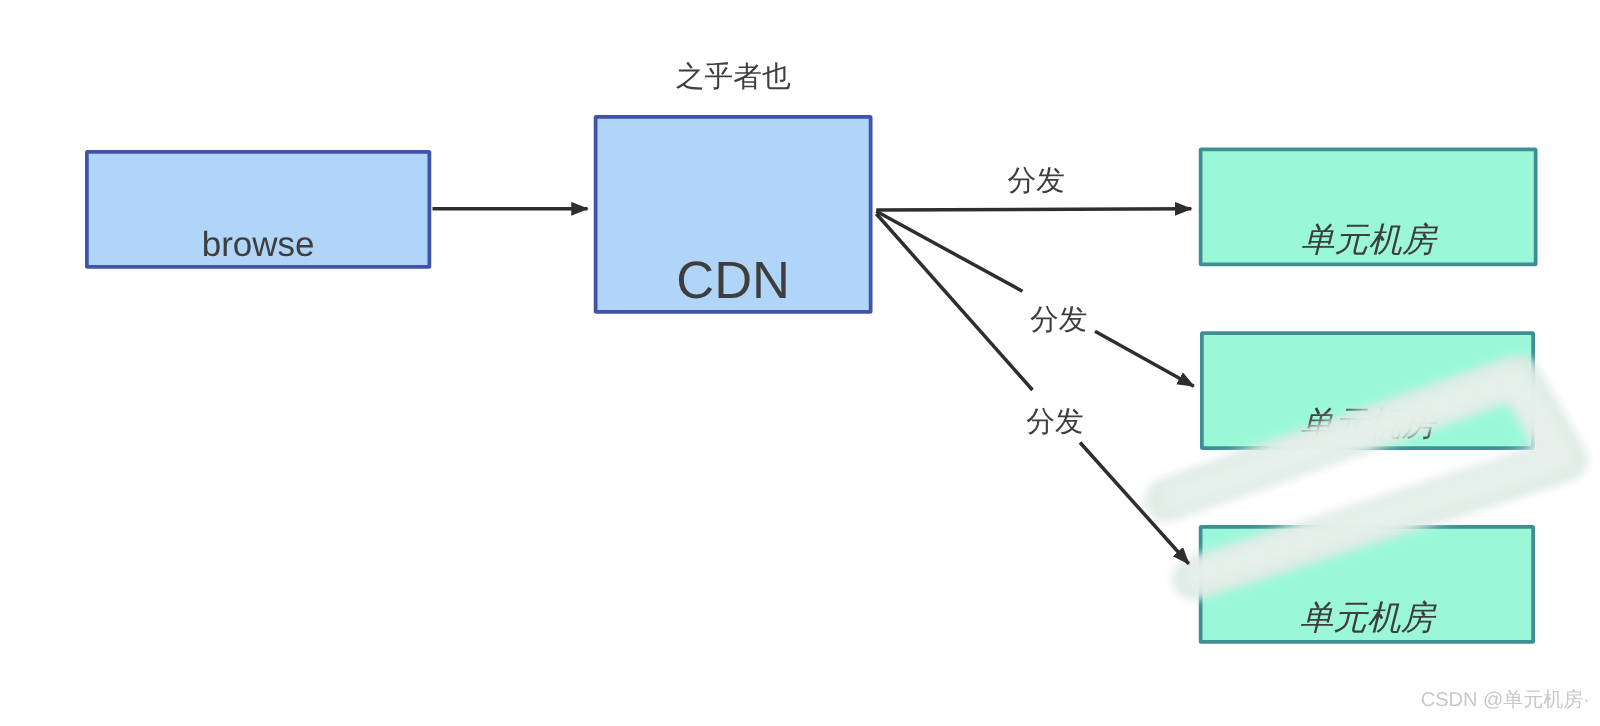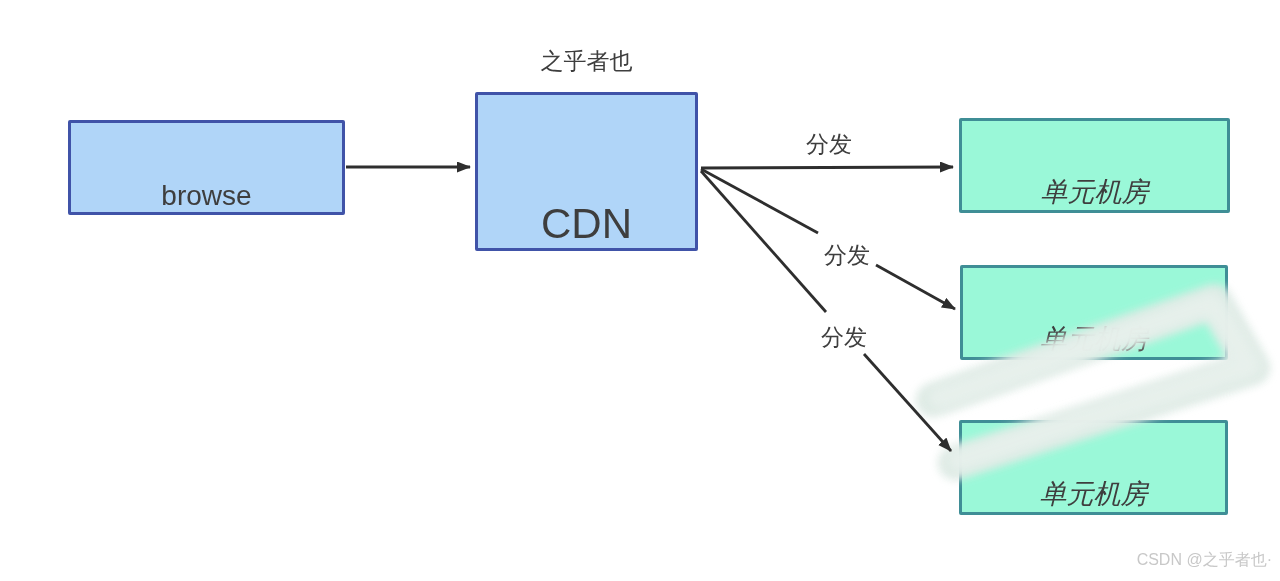--- a/index.html
+++ b/index.html
@@ -113,15 +113,15 @@
     <line x1="876" y1="265" x2="955" y2="309" marker-end="url(#ah)"></line>
 
     <line x1="701" y1="171" x2="826" y2="312"></line>
     <line x1="864" y1="354" x2="951" y2="451" marker-end="url(#ah)"></line>
   </svg>
 
   <div class="free-label" id="edge-label-1">分发</div>
   <div class="free-label" id="edge-label-2">分发</div>
   <div class="free-label" id="edge-label-3">分发</div>
 
-  <div class="watermark">CSDN @之乎者也·</div>
+  <div class="watermark">CSDN @单元机房·</div>
 
 </div>
 
 </body></html>

